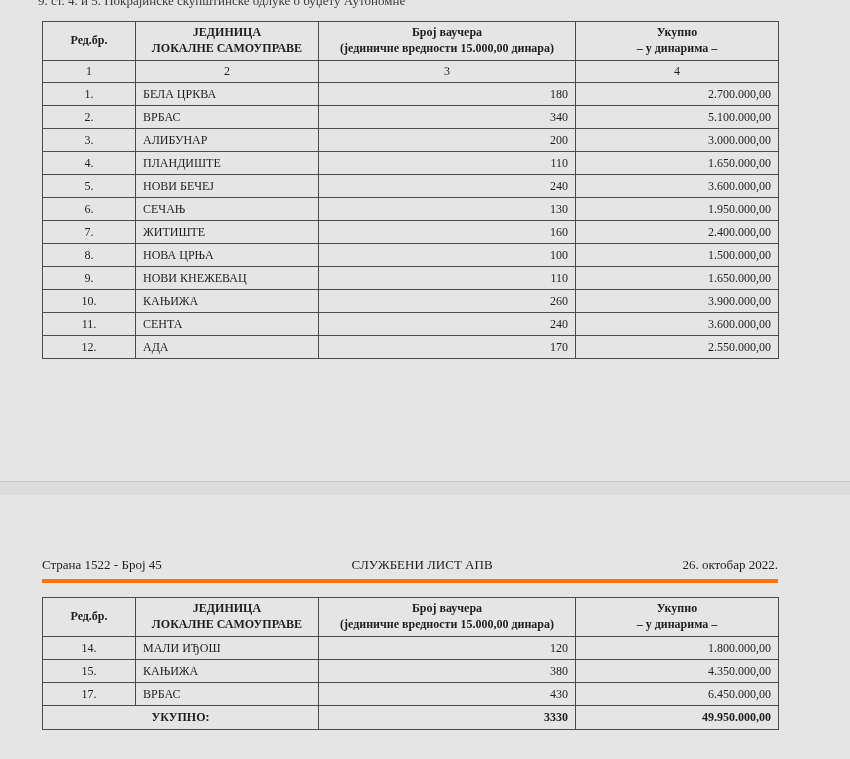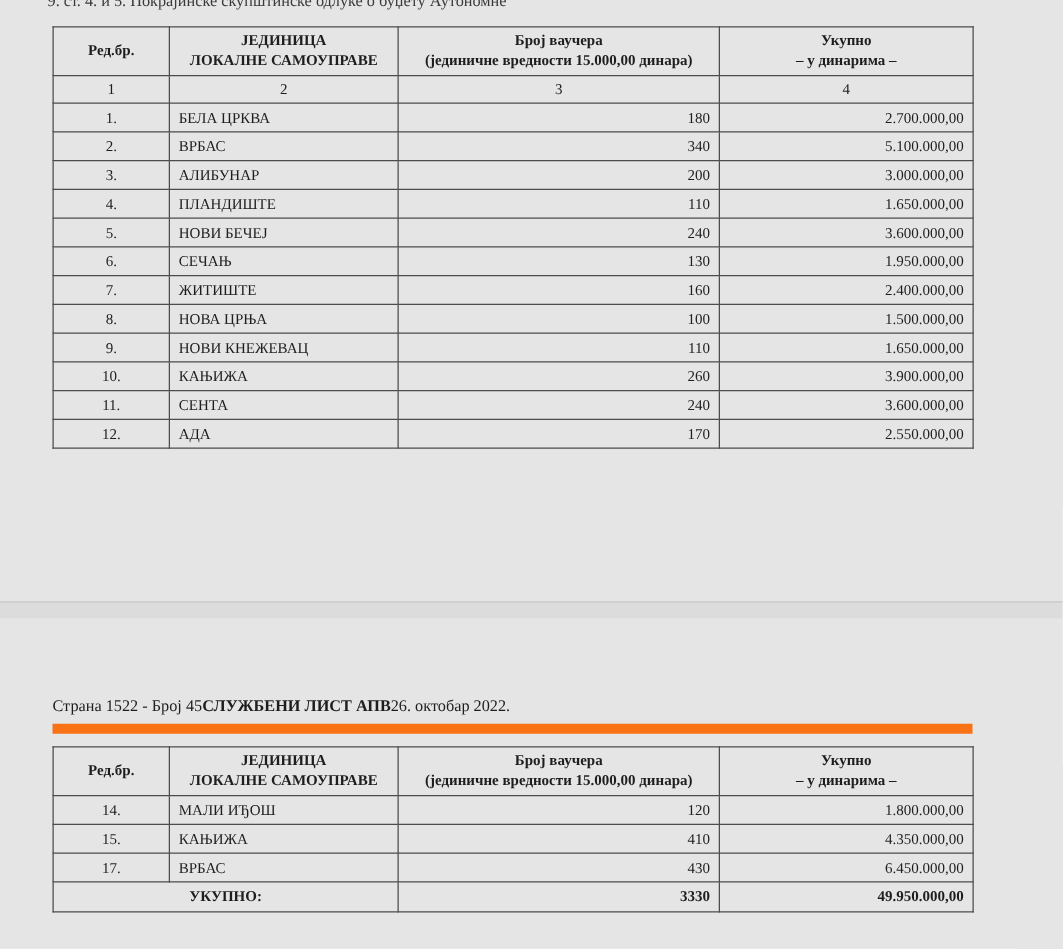--- a/index.html
+++ b/index.html
@@ -50,27 +50,27 @@
     white-space: nowrap;
   }
 
   
   .gazette-header {
     position: absolute;
     top: 62px;
     left: 42px;
     width: 736px;
     display: flex;
-    justify-content: flex-start;
+    justify-content: space-between;
     align-items: baseline;
     font-size: 13px;
     padding-bottom: 6px;
-    border-bottom: 8px solid #f97316;
-  }
-  .gazette-header .center-title { text-align: center; font-weight: bold; }
+    border-bottom: 4px solid #f97316;
+  }
+  .gazette-header .center-title { text-align: center; }
 
   
   table.voucher-table {
     border-collapse: collapse;
     table-layout: fixed;
     width: 736px;
     position: absolute;
     left: 42px;
     font-size: 12px;
   }
@@ -265,21 +265,21 @@
     <tbody>
         <tr class="data-row">
           <td class="cell-num">14.</td>
           <td class="cell-name">МАЛИ ИЂОШ</td>
           <td class="cell-vouchers">120</td>
           <td class="cell-total">1.800.000,00</td>
         </tr>
         <tr class="data-row">
           <td class="cell-num">15.</td>
           <td class="cell-name">КАЊИЖА</td>
-          <td class="cell-vouchers">410</td>
+          <td class="cell-vouchers">380</td>
           <td class="cell-total">4.350.000,00</td>
         </tr>
         <tr class="data-row">
           <td class="cell-num">17.</td>
           <td class="cell-name">ВРБАС</td>
           <td class="cell-vouchers">430</td>
           <td class="cell-total">6.450.000,00</td>
         </tr>
       </tbody>
     <tfoot>

